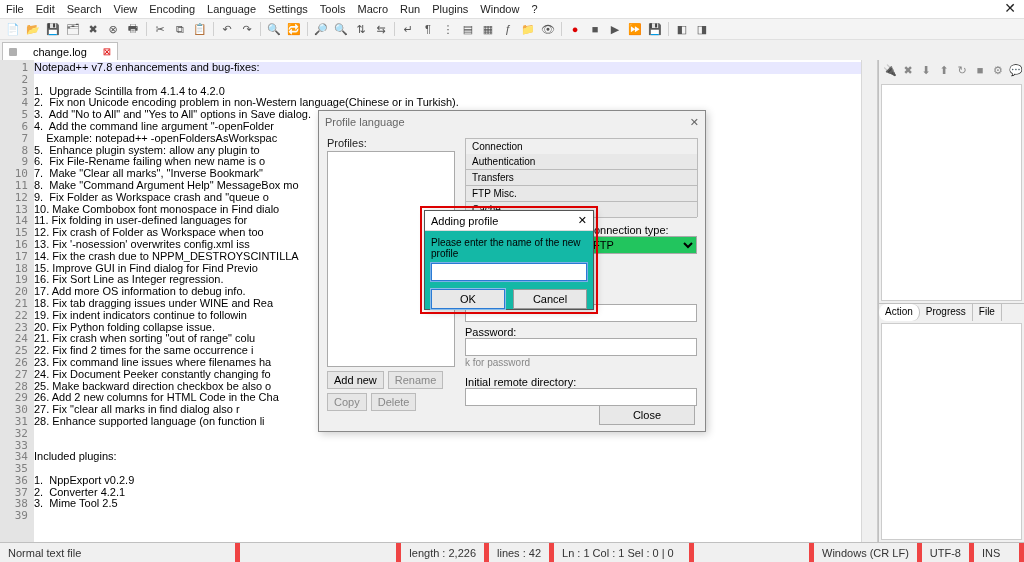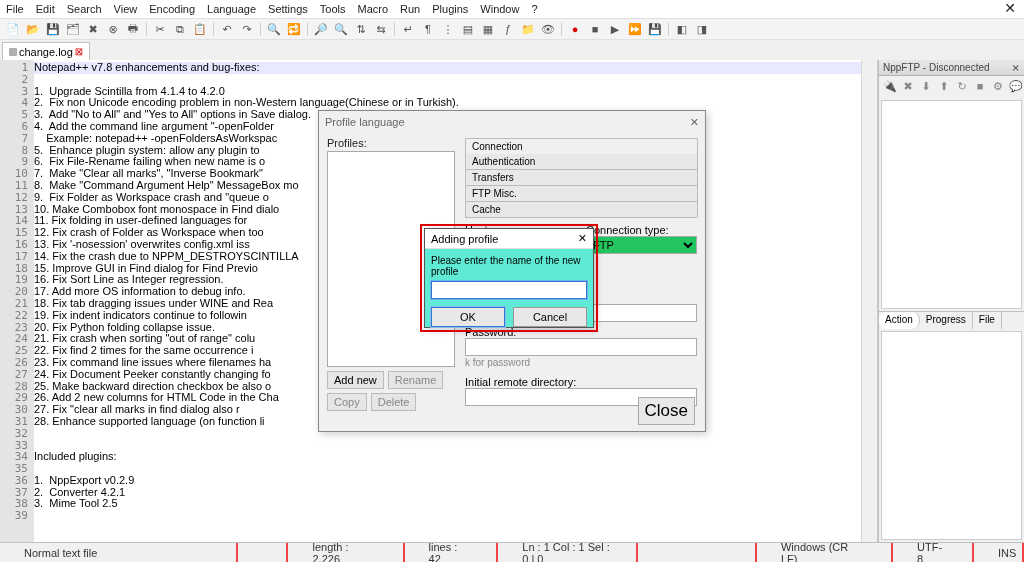--- a/index.html
+++ b/index.html
@@ -7,21 +7,21 @@
 
 .menubar { height: 18px; display: flex; align-items: center; padding-left: 6px; gap: 12px; background: #fff; }
 .menubar span { color: #222; cursor: default; }
 .close-x { position: absolute; right: 8px; top: 0; font-size: 14px; color: #555; }
 
 .toolbar { height: 22px; display: flex; align-items: center; padding-left: 4px; gap: 2px; background: #f4f4f4; border-top: 1px solid #e0e0e0; border-bottom: 1px solid #e0e0e0; }
 .tb-ico { width: 18px; height: 18px; display: flex; align-items: center; justify-content: center; font-size: 11px; color: #555; }
 .tb-sep { width: 1px; height: 14px; background: #d0d0d0; margin: 0 2px; }
 
 .tabbar { height: 20px; background: #f0f0f0; display: flex; align-items: flex-end; padding-left: 2px; }
-.tab { height: 18px; background: #fff; border: 1px solid #c0c0c0; border-bottom: none; display: flex; align-items: center; padding: 0 6px; gap: 2px; font-size: 11px; }
+.tab { height: 18px; background: #fff; border: 1px solid #c0c0c0; border-bottom: none; display: flex; align-items: center; padding: 0 6px; gap: 16px; font-size: 11px; }
 .tab .dot { width: 8px; height: 8px; background: #b0b0b0; border-radius: 1px; }
 .tab .x { color: #d00; font-size: 10px; }
 
 .workspace { display: flex; height: 482px; }
 .editor-wrap { flex: 1; display: flex; border-right: 1px solid #ccc; position: relative; overflow: hidden; }
 .right-panel { width: 146px; background: #f0f0f0; border-left: 1px solid #c0c0c0; display: flex; flex-direction: column; }
 
 .gutter { width: 34px; background: #e4e4e4; text-align: right; padding: 2px 6px 0 0; font-family: Consolas, monospace; font-size: 11px; color: #808080; line-height: 11.8px; }
 .code { flex: 1; font-family: Consolas, monospace; font-size: 11px; line-height: 11.8px; white-space: pre; padding-top: 2px; color: #000; }
 .code .hl { background: #e8e8ff; display: inline-block; width: 100%; }
@@ -30,44 +30,44 @@
 .right-panel .head { height: 16px; background: linear-gradient(#e8e8e8,#d8d8d8); border-bottom: 1px solid #b0b0b0; display: flex; align-items: center; padding: 0 4px; font-size: 10px; color: #444; justify-content: space-between; }
 .right-panel .icons { height: 22px; display: flex; align-items: center; gap: 4px; padding-left: 4px; }
 .rp-ico { width: 14px; height: 14px; color: #888; font-size: 11px; text-align: center; }
 .right-panel .white { flex: 1; background: #fff; margin: 2px; border: 1px solid #ccc; }
 .right-tabs { height: 18px; display: flex; border-top: 1px solid #c0c0c0; font-size: 10px; }
 .right-tabs span { padding: 2px 6px; border-right: 1px solid #c0c0c0; background: #f0f0f0; }
 .right-tabs span.active { background: #fff; border-radius: 8px; }
 .right-panel .list { flex: 1; background: #fff; margin: 2px; border: 1px solid #ccc; }
 
 .statusbar { height: 20px; background: #f0f0f0; border-top: 1px solid #c0c0c0; display: flex; align-items: center; font-size: 11px; color: #333; }
-.sb-cell { padding: 0 24px; border-right: 2px solid #ef4444; height: 100%; display: flex; align-items: center; }
+.sb-cell { padding: 0 8px; border-right: 5px solid #ef4444; height: 100%; display: flex; align-items: center; }
 
 .dlg { position: absolute; background: #f0f0f0; border: 1px solid #888; box-shadow: 2px 2px 8px rgba(0,0,0,.2); }
 .profile-dlg { left: 318px; top: 110px; width: 388px; height: 322px; }
 .profile-dlg .titlebar { height: 22px; display: flex; align-items: center; justify-content: space-between; padding: 0 6px; color: #666; }
 .profile-dlg .body { display: flex; height: 278px; padding: 4px 8px 0 8px; gap: 10px; }
 .prof-left { width: 128px; display: flex; flex-direction: column; }
 .prof-left label { color: #222; margin-bottom: 2px; }
 .prof-list { flex: 1; background: #fff; border: 1px solid #aaa; }
 .prof-btns { display: flex; flex-wrap: wrap; gap: 4px; margin-top: 4px; }
 .prof-btns button { font-size: 11px; padding: 2px 6px; background: #e6e6e6; border: 1px solid #bbb; color: #888; }
 .prof-btns button.enabled { color: #000; }
 .prof-right { flex: 1; }
 .prof-tabs { display: flex; font-size: 10px; border-bottom: 1px solid #bbb; flex-direction: column; }
 .prof-tabs span { padding: 2px 6px; border: 1px solid #bbb; border-bottom: none; background: #e8e8e8; margin-right: -1px; }
 .prof-tabs span.active { background: #f0f0f0; position: relative; top: 1px; }
 .prof-form { padding-top: 6px; display: grid; grid-template-columns: 1fr 1fr; gap: 4px 10px; font-size: 11px; }
 .prof-form input, .prof-form select { width: 100%; border: 1px solid #aaa; height: 18px; padding: 0 2px; font-size: 11px; }
 .prof-form select { background: #22c55e; }
 .prof-form .full { grid-column: 1 / 3; }
 .prof-form .ask { color: #888; font-size: 10px; }
-.close-btn { position: absolute; bottom: 6px; right: 10px; padding: 3px 6px; background: #e8e8e8; border: 1px solid #aaa; font-size: 17px; }
-
-.adding-dlg { left: 424px; top: 228px; width: 170px; height: 100px; background: #5eead4; border: 1px solid #555; outline: 2px solid #d00; outline-offset: 2px; }
+.close-btn { position: absolute; bottom: 6px; right: 10px; padding: 3px 33px; background: #e8e8e8; border: 1px solid #aaa; font-size: 11px; }
+
+.adding-dlg { left: 424px; top: 210px; width: 170px; height: 100px; background: #14b8a6; border: 1px solid #555; outline: 2px solid #d00; outline-offset: 2px; }
 .adding-dlg .titlebar { height: 20px; background: #fff; border-bottom: 1px solid #ddd; display: flex; align-items: center; justify-content: space-between; padding: 0 6px; font-size: 11px; }
 .adding-dlg .body { padding: 6px; font-size: 10px; }
 .adding-dlg input { width: 100%; border: 1px solid #2a7ad4; height: 18px; margin-top: 4px; outline: 1px solid #7ab0e8; }
 .adding-dlg .btns { display: flex; justify-content: center; gap: 8px; margin-top: 8px; }
 .adding-dlg .btns button { width: 82px; height: 20px; font-size: 11px; background: #e8e8e8; border: 1px solid #999; }
 .adding-dlg .btns button.primary { border: 1px solid #2a7ad4; outline: 1px solid #8cbce8; }
 </style>
 </head>
 <body>
 
@@ -179,24 +179,20 @@
 <span class=""></span>
 <span class="">1.  NppExport v0.2.9</span>
 <span class="">2.  Converter 4.2.1</span>
 <span class="">3.  Mime Tool 2.5</span>
 <span class=""></span>
 </div>
     <div class="vscroll"></div>
   </div>
 
   <div class="right-panel">
-    <div class="head">
-      <span>NppFTP - Disconnected</span>
-      <span>⨯</span>
-    </div>
     <div class="icons">
       <span class="rp-ico">🔌</span>
       <span class="rp-ico">✖</span>
       <span class="rp-ico">⬇</span>
       <span class="rp-ico">⬆</span>
       <span class="rp-ico">↻</span>
       <span class="rp-ico">■</span>
       <span class="rp-ico">⚙</span>
       <span class="rp-ico">💬</span>
     </div>

